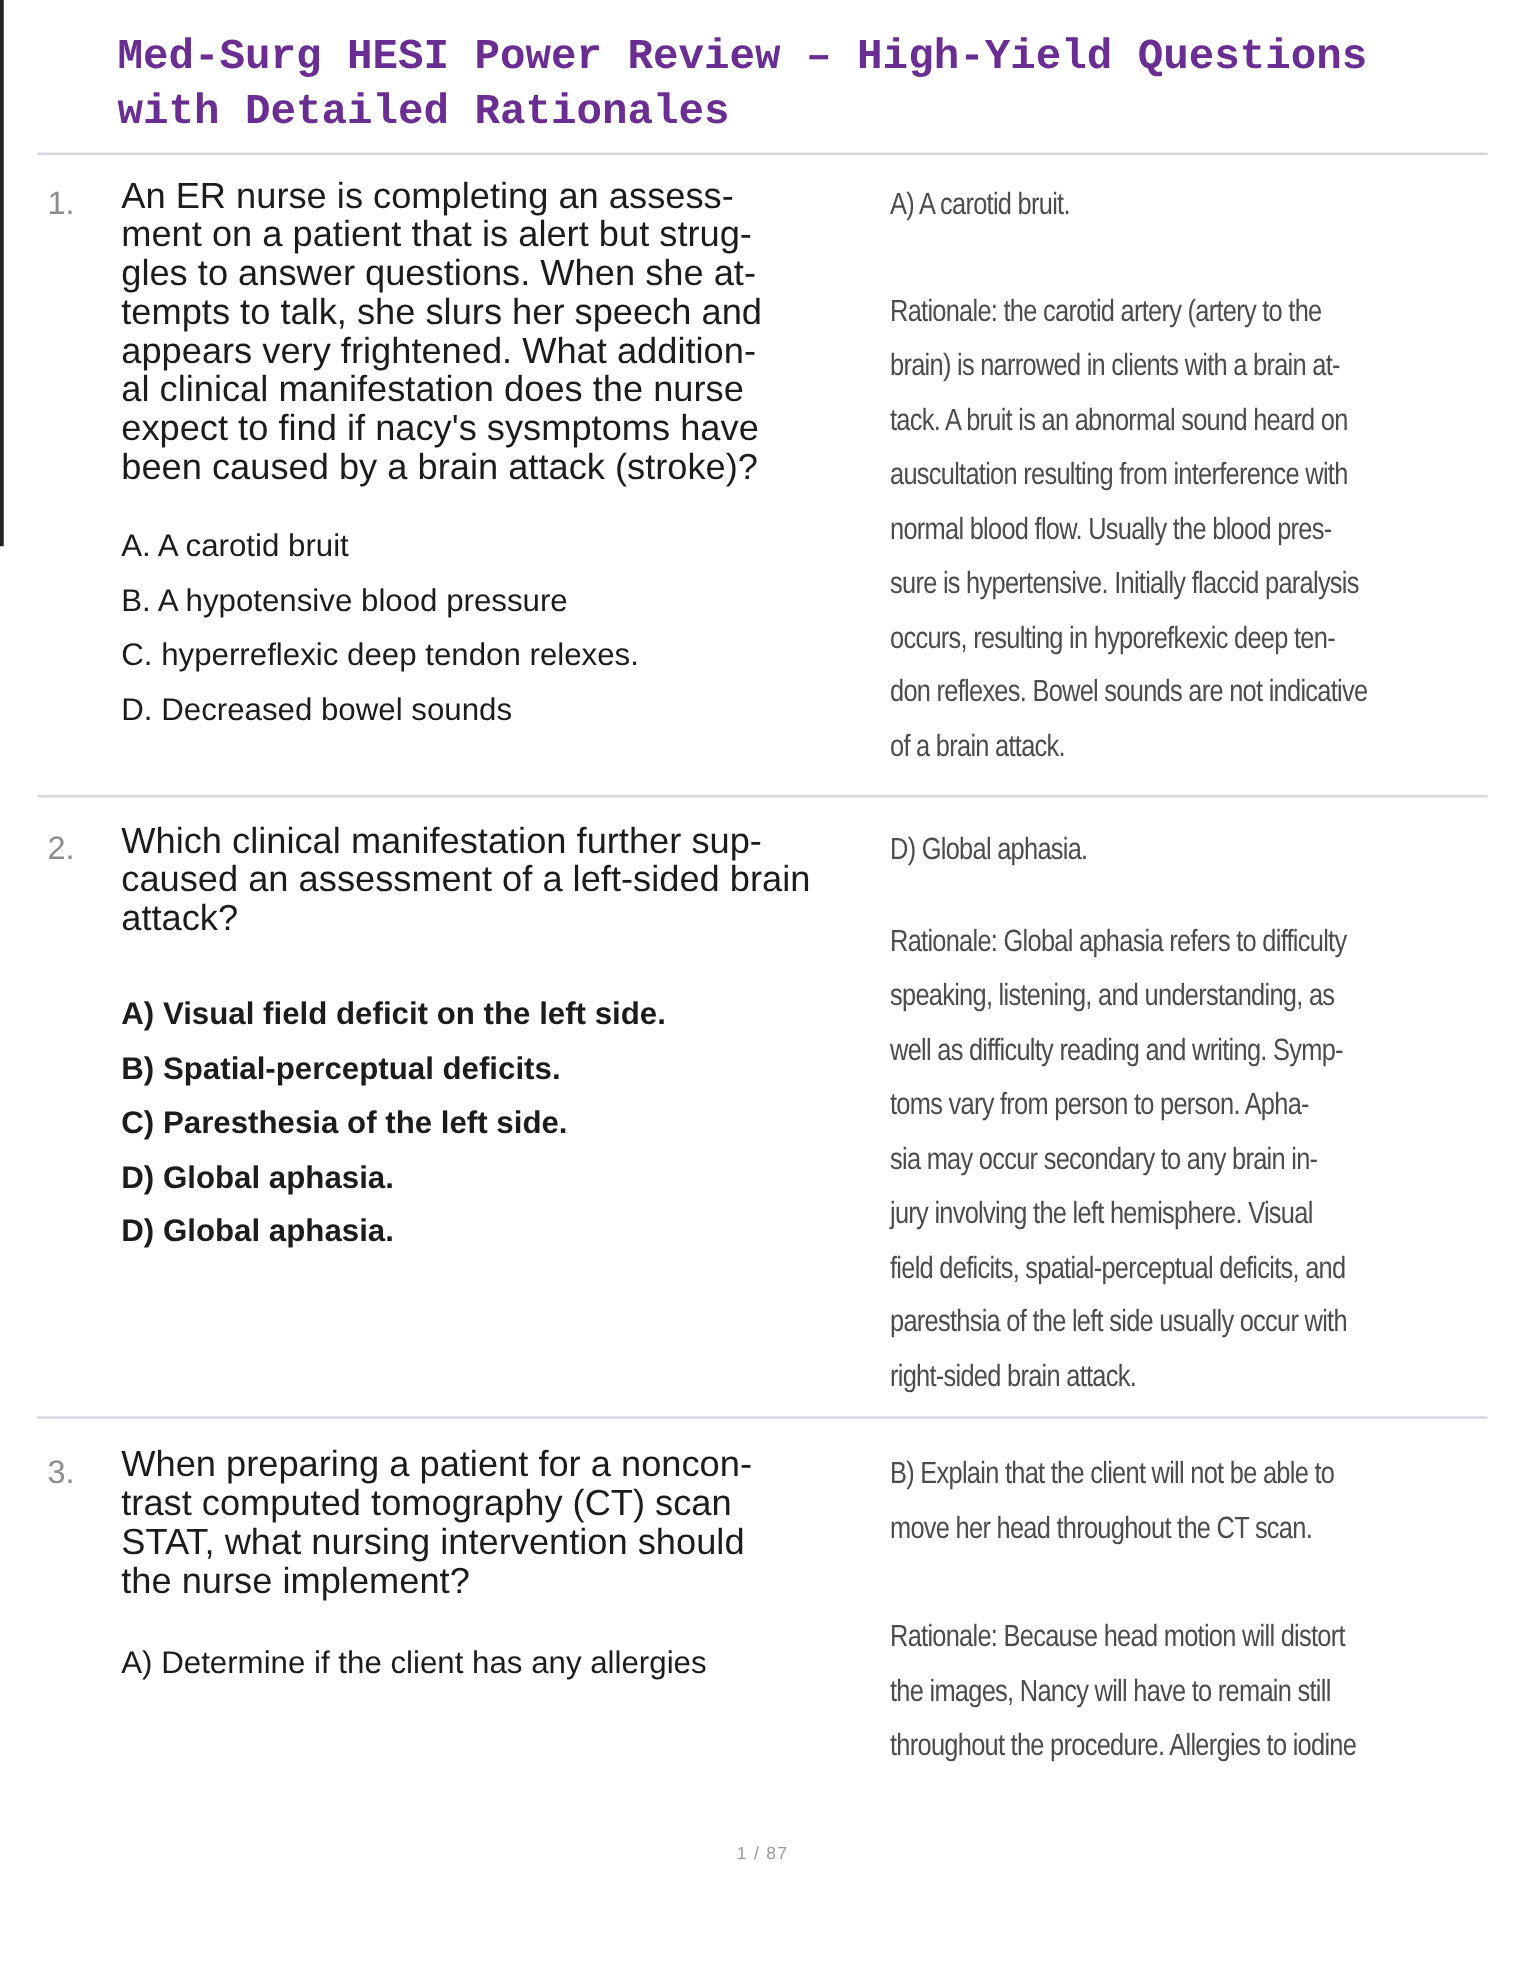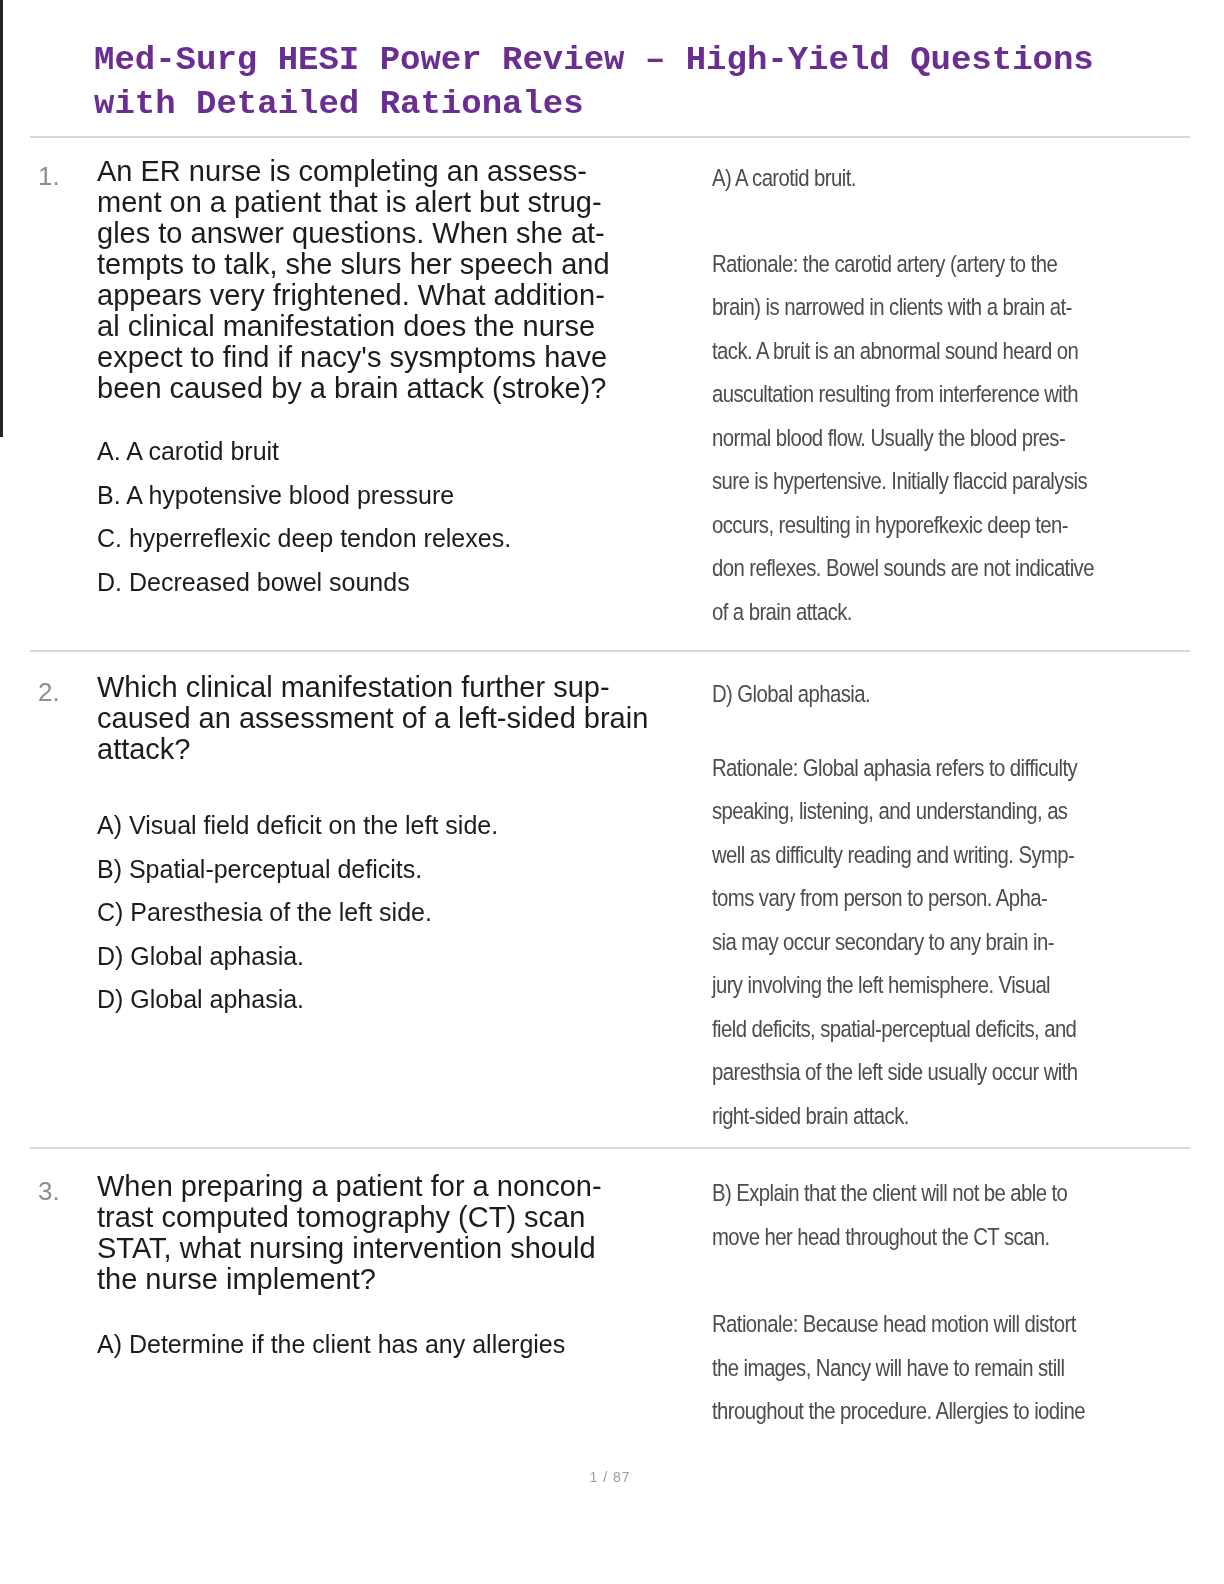--- a/index.html
+++ b/index.html
@@ -12,21 +12,21 @@
     background: #ffffff;
     overflow: hidden;
     font-family: "Liberation Sans", sans-serif;
   }
   .edge-line {
     position: absolute;
     left: 0; top: 0;
     width: 3px; height: 437px;
     background: #232323;
   }
-  header { padding-top: 38px; }
+  header { padding-top: 24px; }
   .title {
     margin: 0 0 0 64px;
     font-family: "Liberation Mono", "DejaVu Sans Mono", monospace;
     font-weight: bold;
     font-size: 34px;
     line-height: 44px;
     color: #6a2d91;
     white-space: pre-line;
     letter-spacing: 0px;
   }
@@ -56,38 +56,38 @@
     font-size: 29px;
     line-height: 31px;
     color: #1c1c1c;
   }
   .q-options {
     font-size: 25px;
     line-height: 43.5px;
     color: #1c1c1c;
   }
   .r1 .q-options { margin-top: 26px; }
-  .r2 .q-options { margin-top: 39px; }
+  .r2 .q-options { margin-top: 39px; font-weight: bold; }
   .r3 .q-options { margin-top: 28px; }
   .a-col { width: 468px; flex: none; overflow: visible; }
   .a-inner {
     width: 565px;
     transform: scaleX(0.83);
     transform-origin: left top;
     font-size: 24.5px;
     line-height: 43.5px;
     letter-spacing: -0.7px;
     color: #4c4c4c;
   }
   .r1 .a-rationale { margin-top: 42px; }
   .r2 .a-rationale { margin-top: 30px; }
   .r3 .a-rationale { margin-top: 44px; }
   .multiline { white-space: pre-line; }
   footer {
-    margin-top: 36px;
+    margin-top: 55px;
     text-align: center;
     font-size: 14px;
     color: #9b9b9b;
     letter-spacing: 1px;
   }
 </style>
 </head>
 <body>
 
 <div class="page">

